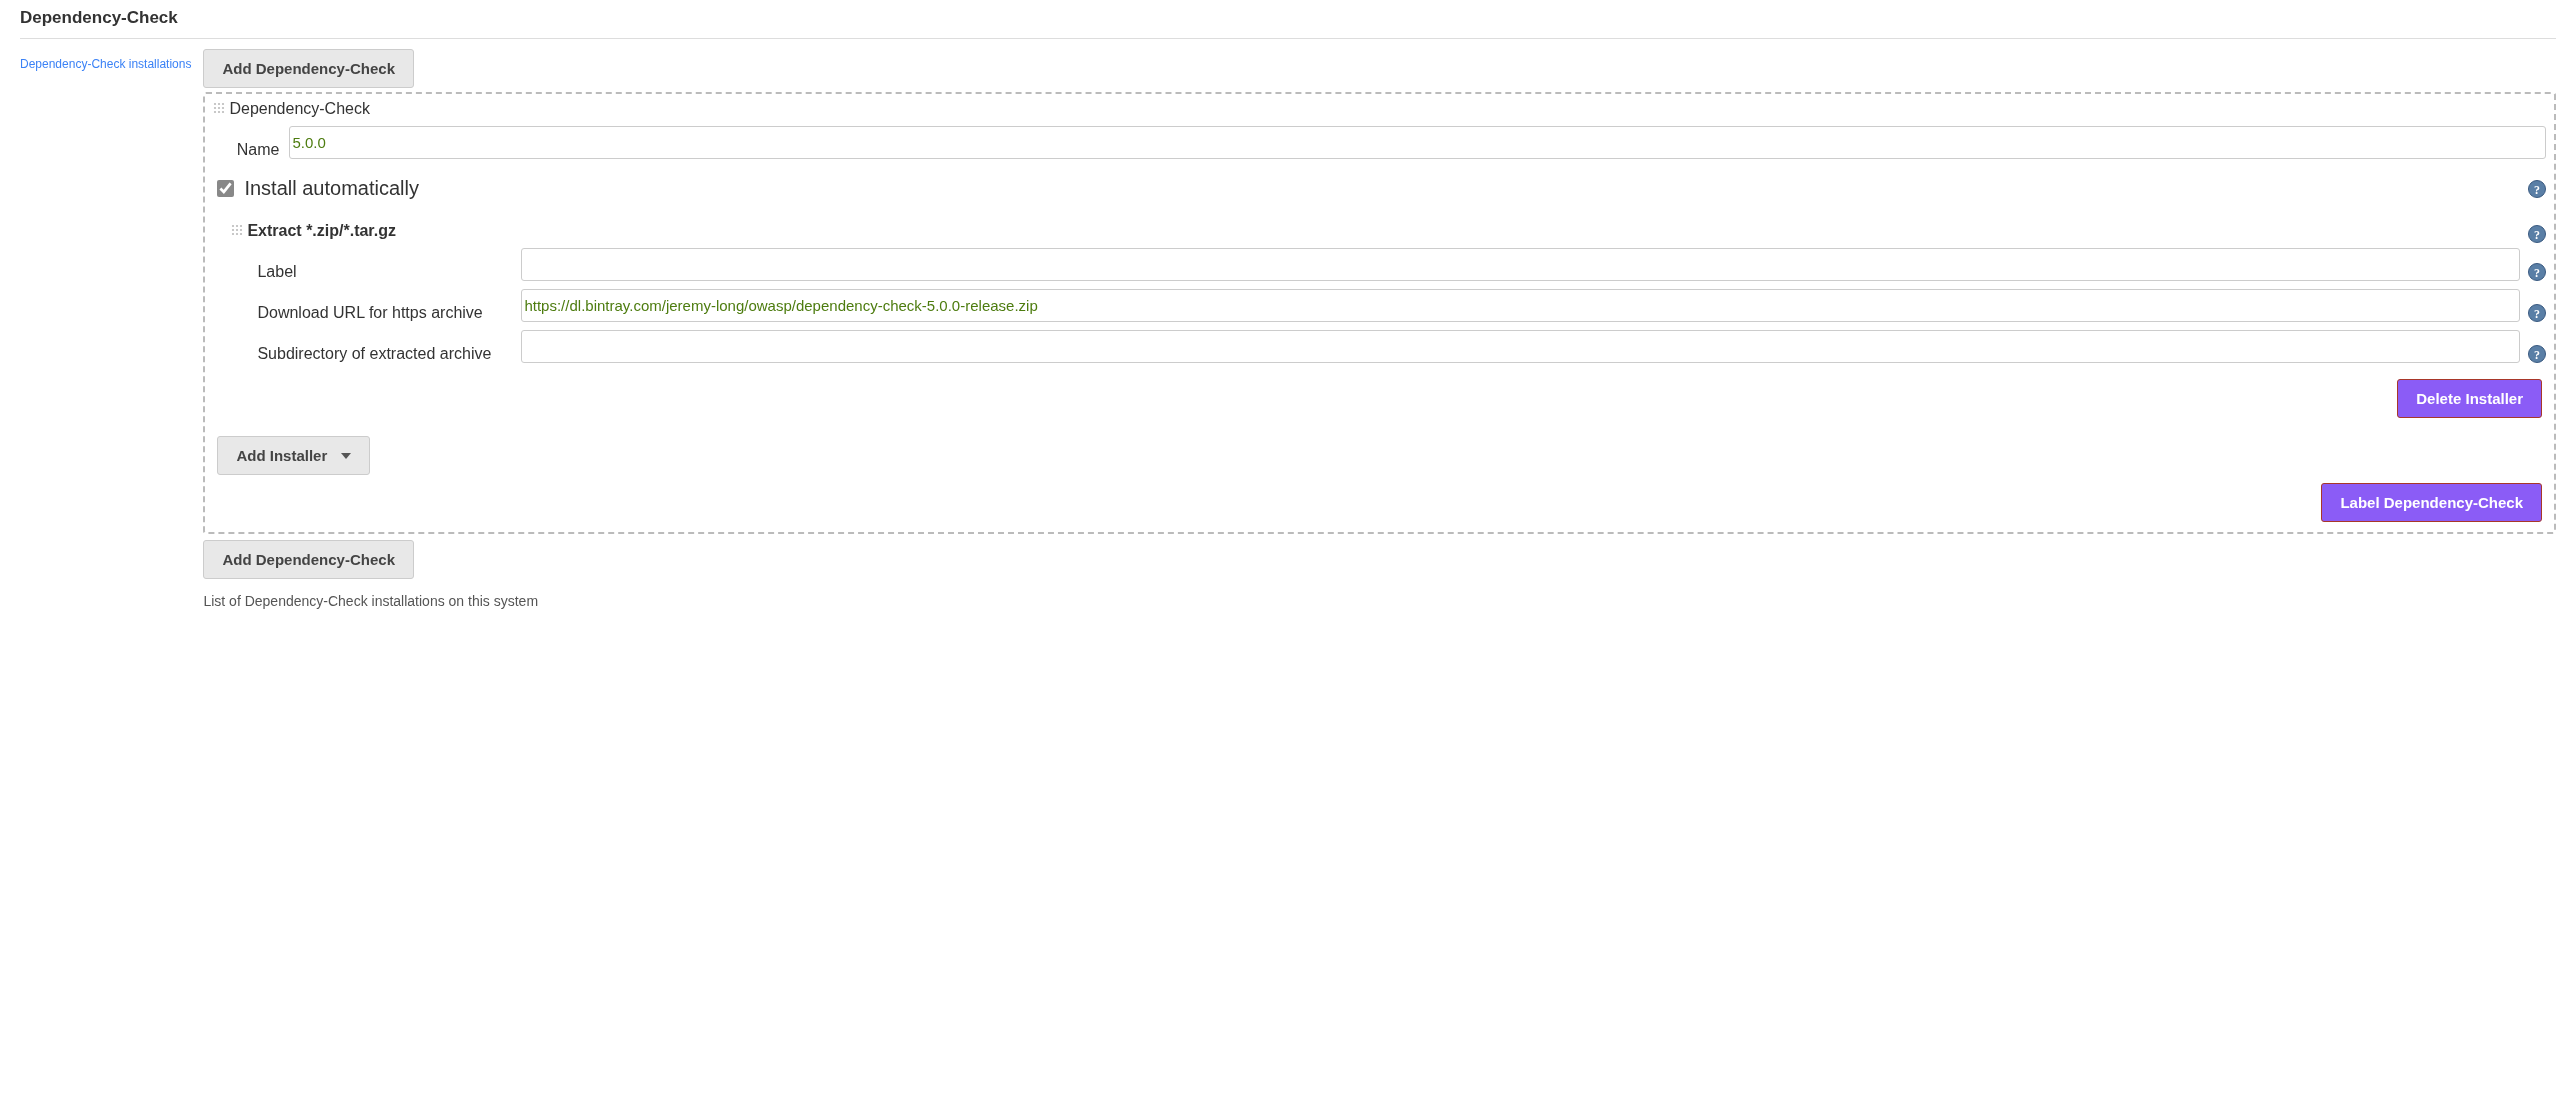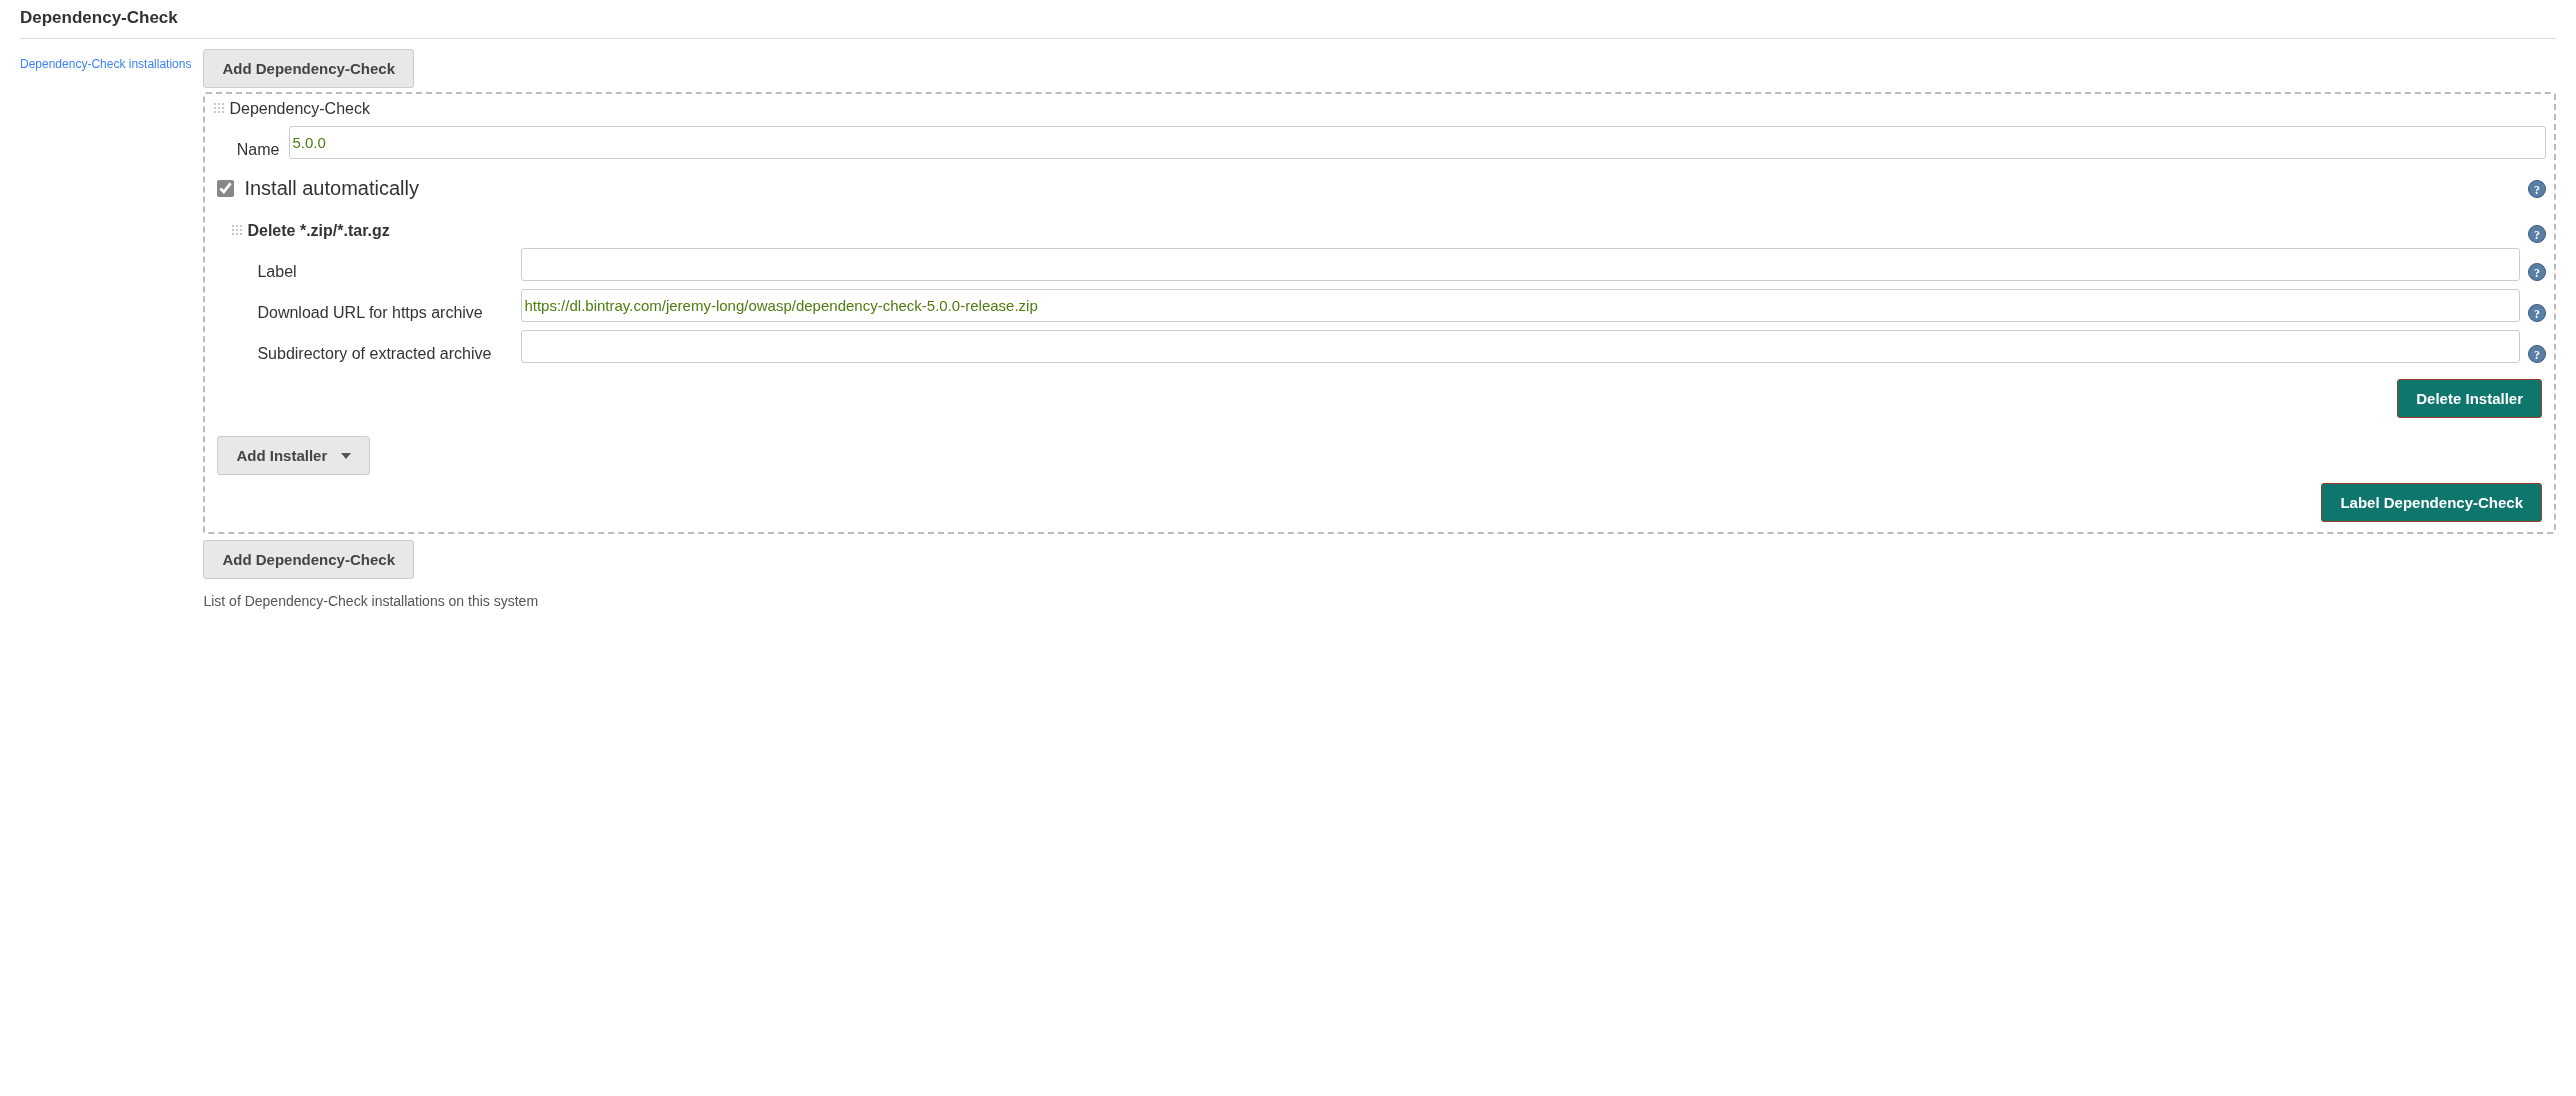--- a/index.html
+++ b/index.html
@@ -40,21 +40,21 @@
       background: #e8e8e8;
       border: 1px solid #ccc;
       padding: 10px 18px;
       font-size: 15px;
       font-weight: bold;
       color: #444;
       border-radius: 3px;
       cursor: pointer;
     }
     .btn-red {
-      background: #0f766e;
+      background: #8b5cf6;
       border: 1px solid #a8372a;
       padding: 10px 18px;
       font-size: 15px;
       font-weight: bold;
       color: #fff;
       border-radius: 3px;
       cursor: pointer;
     }
     .dashed-box {
       border: 2px dashed #bbb;
@@ -221,21 +221,21 @@
 
       <div class="inner-block">
 
         <div class="extract-header-row">
           <div class="group-header bold">
             <span class="drag-handle">
               <svg width="12" height="12" viewBox="0 0 12 12">
                   <use href="#drag-dots-g"></use>
                 </svg>
             </span>
-            <span>Delete *.zip/*.tar.gz</span>
+            <span>Extract *.zip/*.tar.gz</span>
           </div>
           <span class="help-icon">
             <svg width="18" height="18" viewBox="0 0 18 18">
                 <use href="#help-icon-g"></use>
               </svg>
           </span>
         </div>
 
         <div class="form-row nested">
           <span class="row-label label-wide">Label</span>

